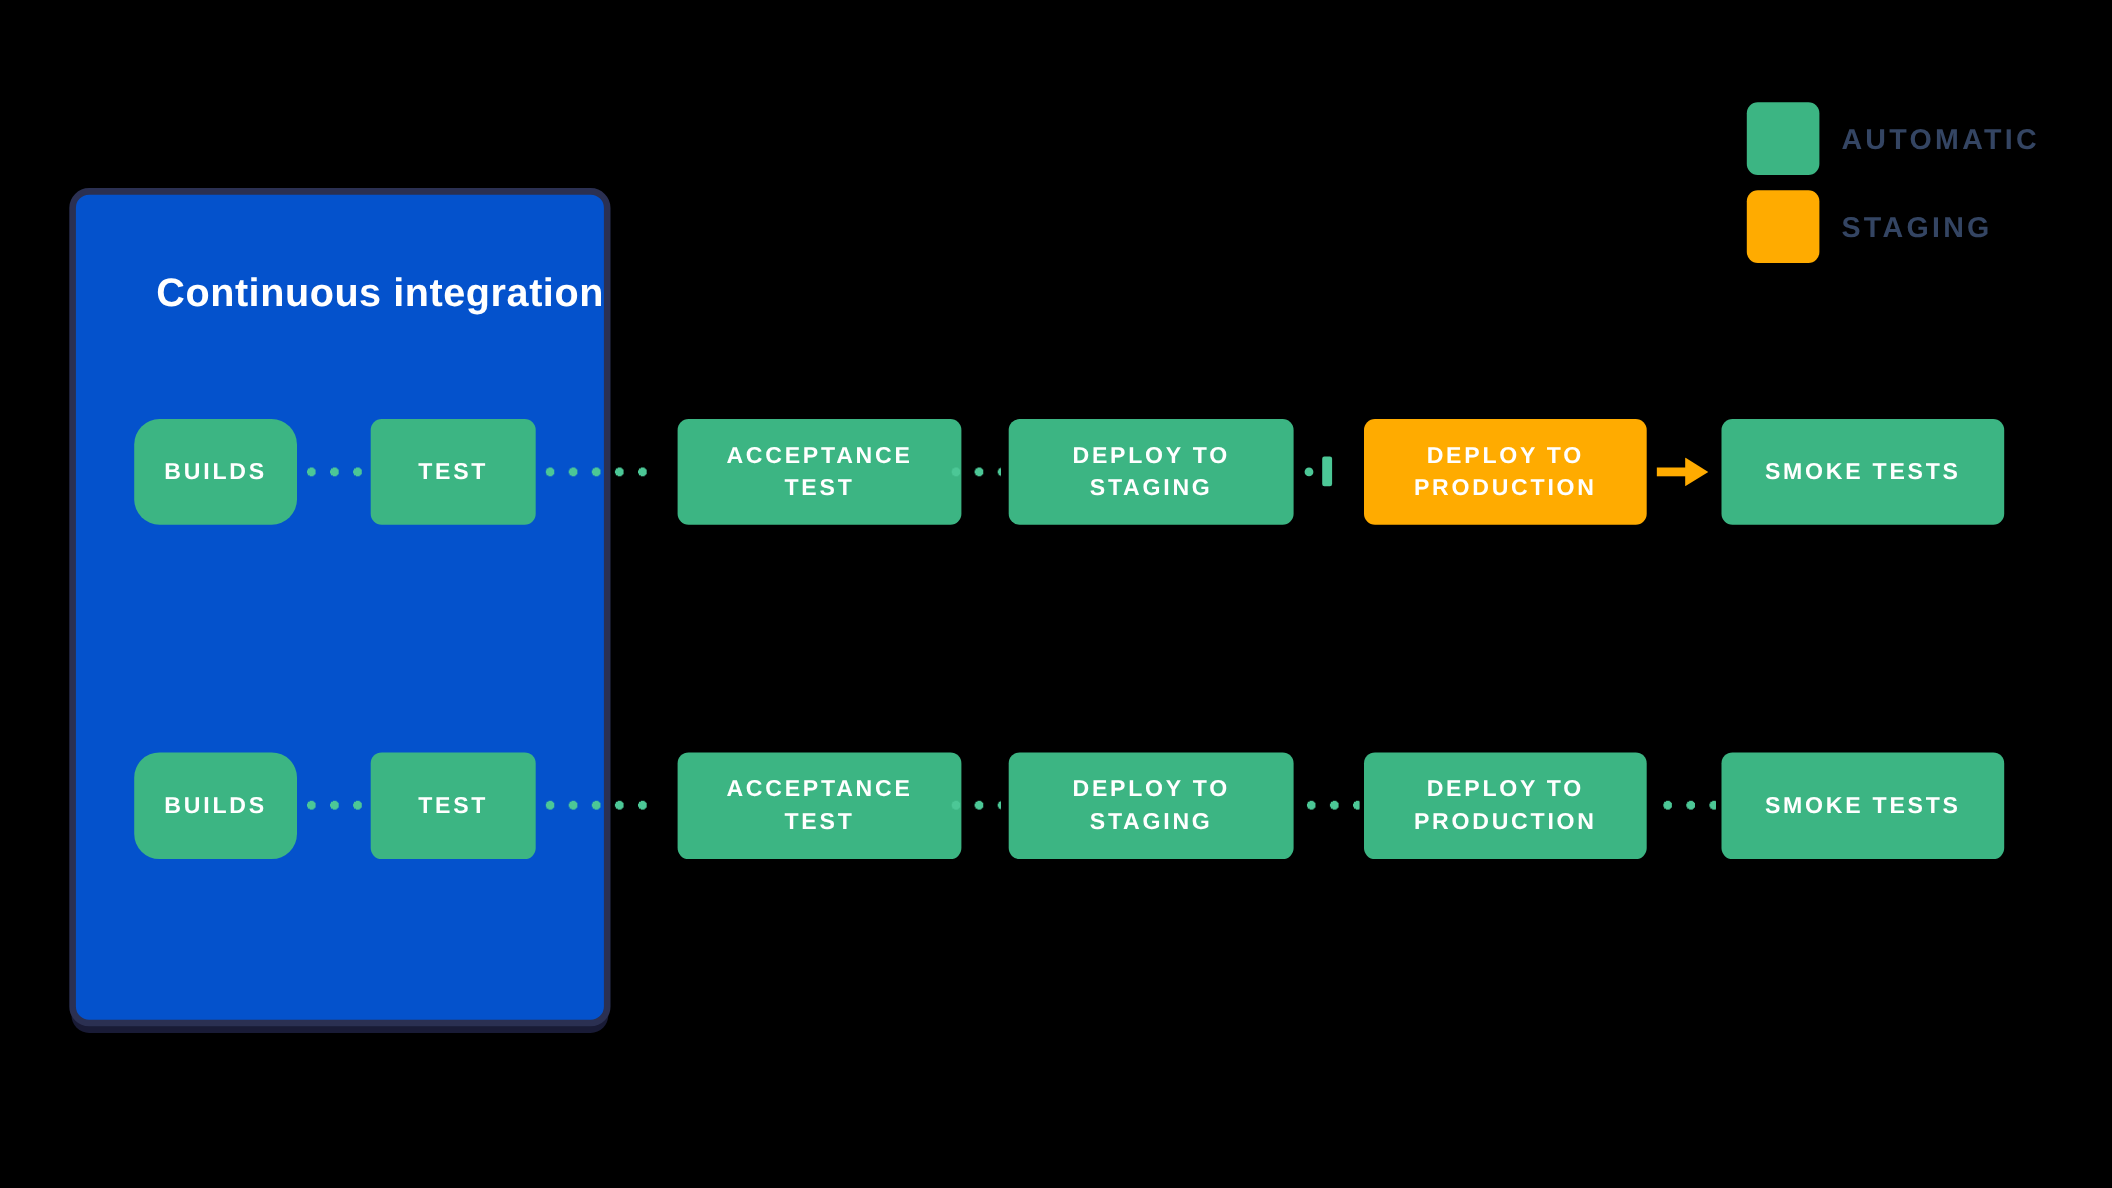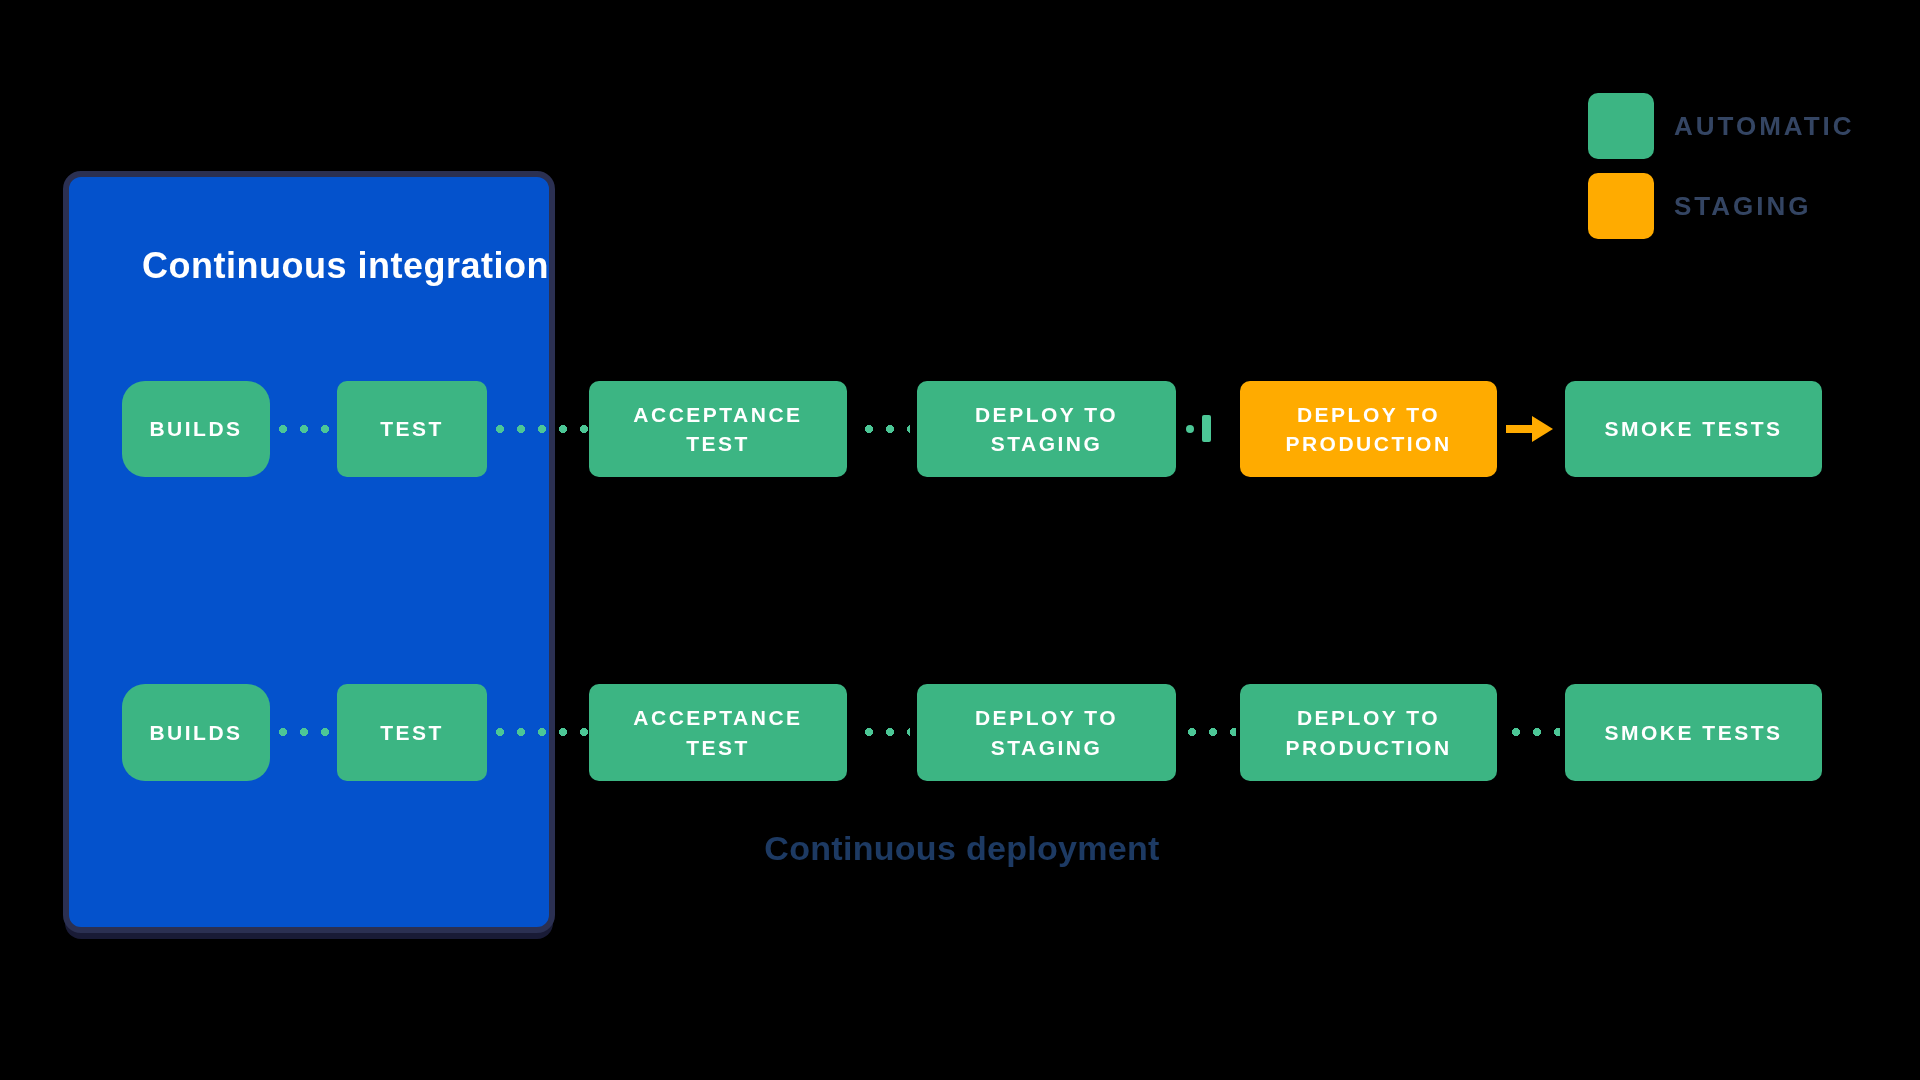--- a/index.html
+++ b/index.html
@@ -29,21 +29,21 @@
     position:absolute;display:flex;align-items:center;justify-content:center;
     border-radius:10px;color:#FFFFFF;font-weight:bold;font-size:21px;
     letter-spacing:2.5px;text-align:center;white-space:pre-line;line-height:1.4;
   }
   .box.green{background:#3CB583;}
   .box.orange{background:#FFAB00;}
   .r1{top:381px;height:96px;}
   .r2{top:684px;height:97px;}
   .bx-builds{left:122px;width:148px;border-radius:23px;}
   .bx-test{left:337px;width:150px;}
-  .bx-acc{left:589px;width:258px;text-align:center;}
+  .bx-acc{left:616px;width:258px;text-align:center;}
   .bx-stg{left:917px;width:259px;}
   .bx-prod{left:1240px;width:257px;}
   .bx-smoke{left:1565px;width:257px;}
   
   .dots{
     position:absolute;height:8px;
     background-image:radial-gradient(circle 4px at 4px 4px,#4CC796 98%,transparent 100%);
     background-size:21px 8px;background-repeat:repeat-x;
   }
   .dy1{top:425px;} .dy2{top:728px;}
@@ -114,15 +114,14 @@
   <div class="box green r2 bx-prod">DEPLOY TO
 PRODUCTION</div>
   <div class="box green r2 bx-smoke">SMOKE TESTS</div>
 
   <div class="dots dy2 c1"></div>
   <div class="dots dy2 c2b"></div>
   <div class="dots dy2 c3"></div>
   <div class="dots dy2 c4b"></div>
   <div class="dots dy2 c5b"></div>
 
-  <div class="row-label lbl-deployment">Continuous deployment</div>
 
 </div>
 
 </body></html>

